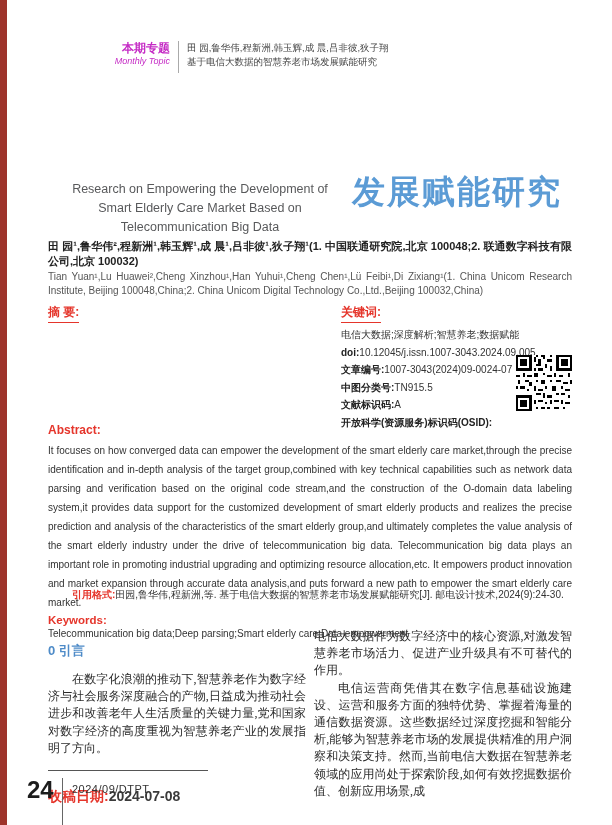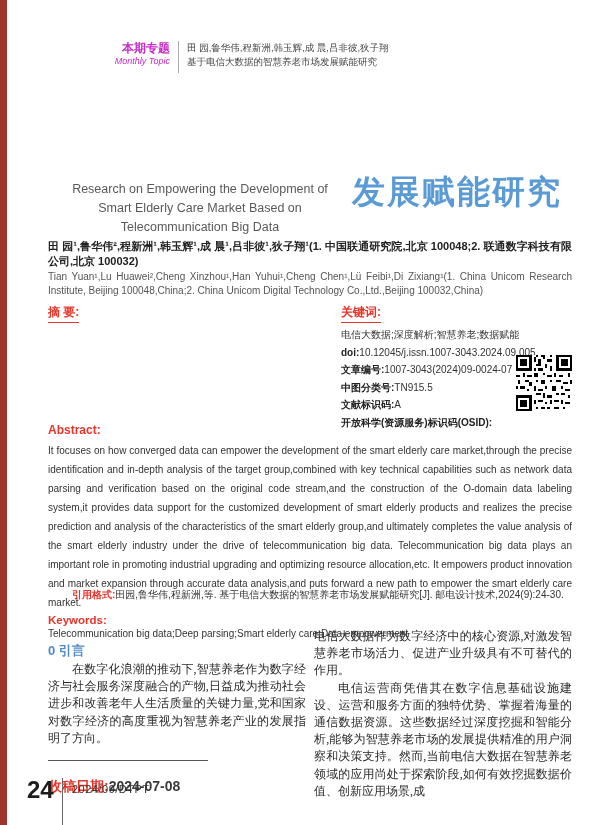--- a/index.html
+++ b/index.html
@@ -51,21 +51,21 @@
   .abs-en-text{font-size:10px;line-height:19px;text-align:justify;color:#333;}
   .kw-en-lbl{font-size:11.5px;margin-top:2px;}
   .kw-en-text{font-size:10px;line-height:16px;color:#333;}
 
   
   .citation{position:absolute;left:48px;top:587px;width:524px;font-size:10px;line-height:15px;color:#333;margin-left:24px;}
 
   
   .serif{font-family:"Liberation Serif","DejaVu Serif",serif;}
   .col-left{position:absolute;left:48px;top:642px;width:258px;}
-  .sec-heading{color:#4E8BC8;font-weight:bold;font-size:13px;margin-bottom:1px;}
+  .sec-heading{color:#4E8BC8;font-weight:bold;font-size:13px;margin-bottom:11px;}
   .body-p{font-size:12px;line-height:17.2px;text-align:justify;color:#2b2b2b;}
   .indent{text-indent:2em;}
   .foot-rule{width:160px;border-top:1px solid #555;margin-top:13px;}
   .received{margin-top:17px;font-size:14px;font-weight:bold;}
   .received .date{color:#3a3a3a;}
   .col-right{position:absolute;left:314px;top:628px;width:258px;}
 
   
   .page-num{position:absolute;left:27px;top:776px;font-size:24px;font-weight:bold;color:#1c1c1c;}
   .footer-divider{position:absolute;left:62px;top:778px;height:47px;border-left:1px solid #666;}

